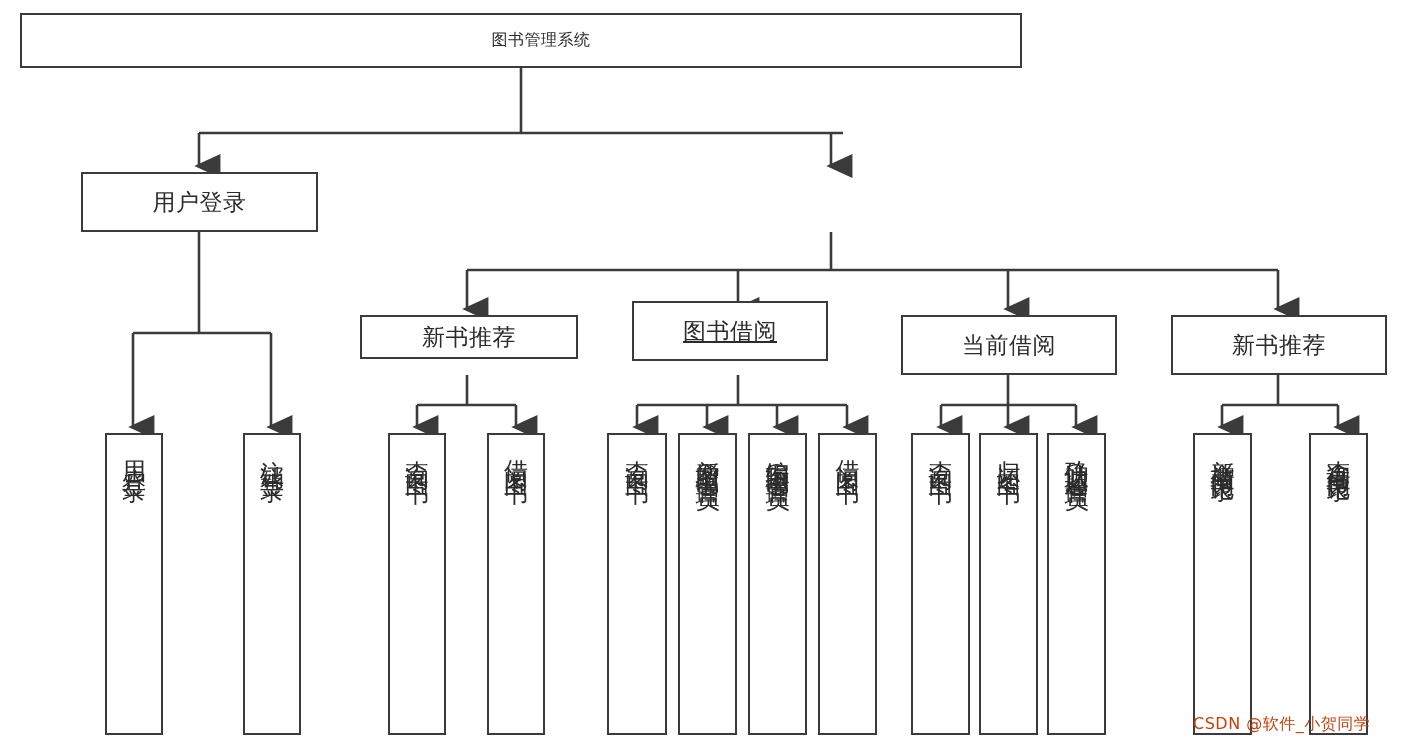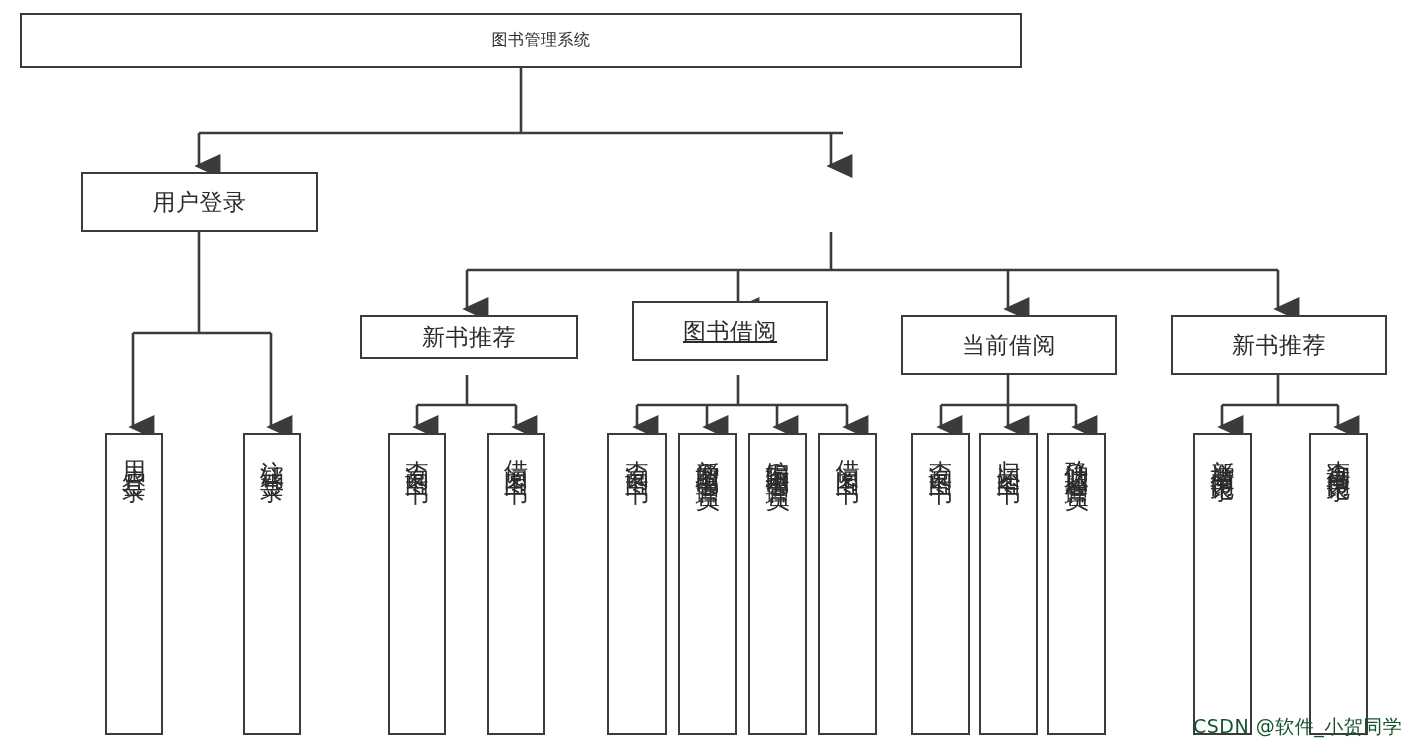--- a/index.html
+++ b/index.html
@@ -66,22 +66,22 @@
     height: auto;
     max-height: 100%;
   }
   .node.vert.tall .lbl {
     letter-spacing: 4px;
   }
   #watermark {
     position: absolute;
     left: 1193px;
     top: 714px;
-    font-size: 19px;
-    color: #14532d;
+    font-size: 16px;
+    color: #c2410c;
     white-space: nowrap;
     letter-spacing: 0.5px;
     text-align: right;
   }
 </style>
 </head>
 <body>
 
 <div id="canvas">
 

